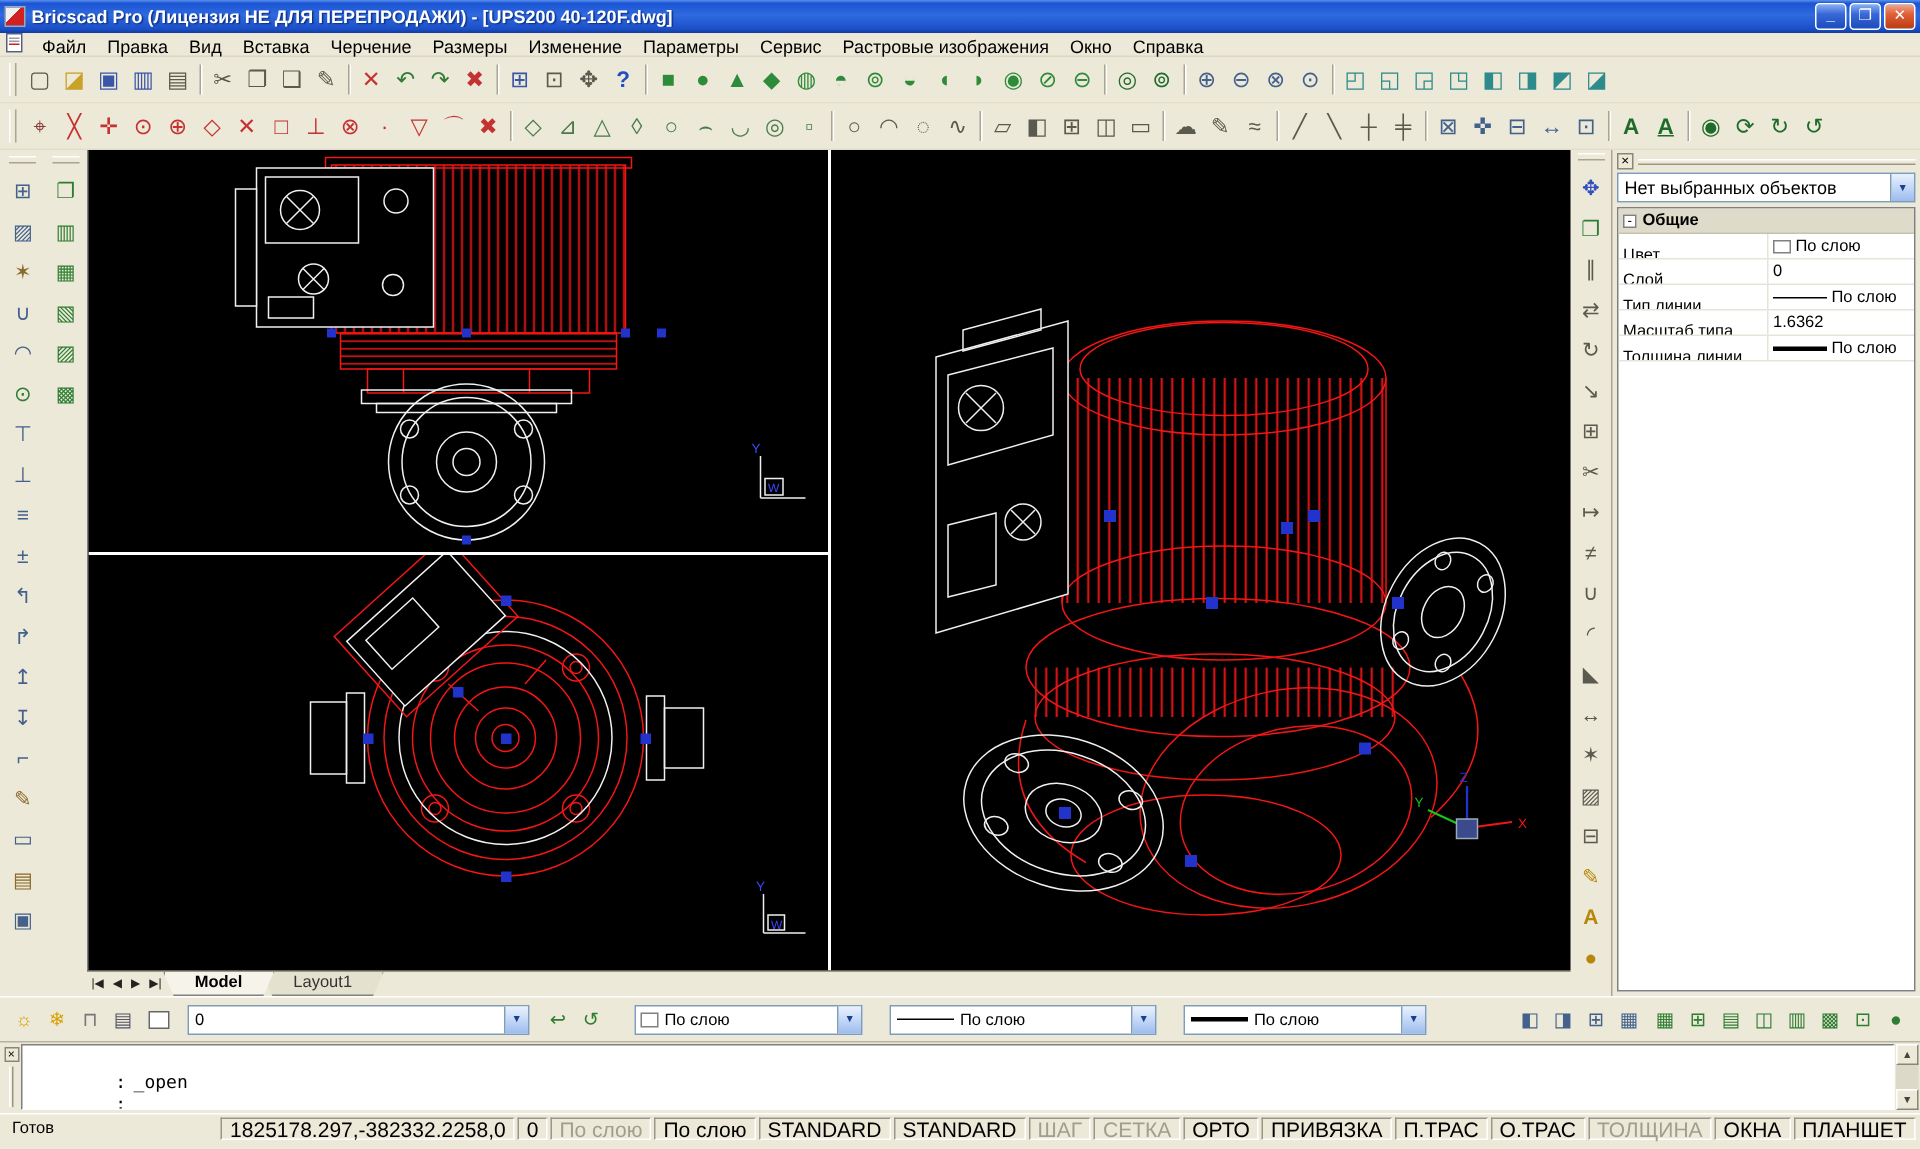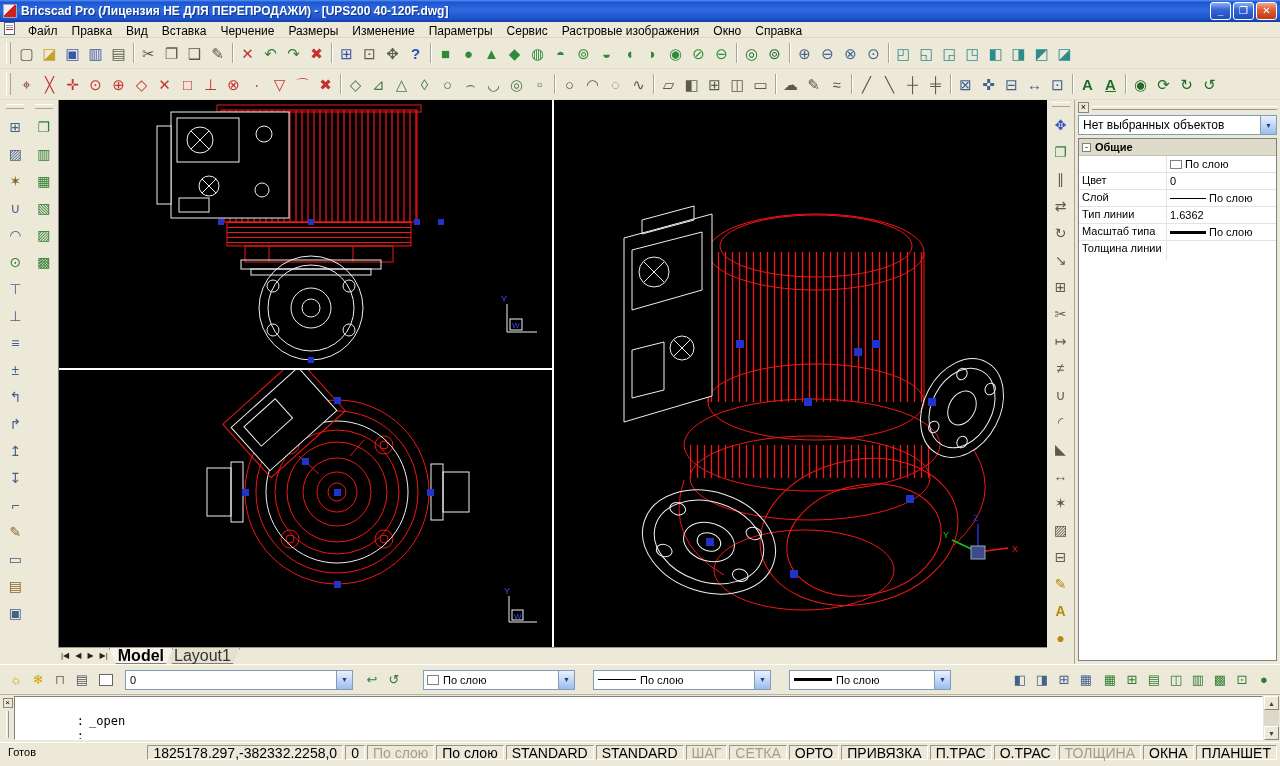--- a/index.html
+++ b/index.html
@@ -47,42 +47,42 @@
   .vp2{left:0;top:270px;}
   .vp3{left:495px;top:0;}
   .vdiv{position:absolute;left:493px;top:0;width:2px;height:547px;background:#fff;}
   .hdiv{position:absolute;left:0;top:268px;width:493px;height:2px;background:#fff;}
 
   
   .tabbar{height:17px;display:flex;align-items:flex-start;background:#ece9d8;border-top:1px solid #9a9786;}
   .tab-arrows{display:flex;align-items:center;height:16px;}
   .tarrow{font-size:8px;padding:0 3px;line-height:16px;color:#222;cursor:default;}
   .tabs{display:flex;margin-left:6px;}
-  .tab{font-size:16px;height:16px;line-height:15px;padding:0 8px;background:#e4e1ce;border:1px solid #808080;border-top:none;
+  .tab{font-size:11px;height:16px;line-height:15px;padding:0 20px;background:#e4e1ce;border:1px solid #808080;border-top:none;
        clip-path:polygon(0 0,100% 0,calc(100% - 7px) 100%,7px 100%);margin-left:-8px;color:#333;cursor:default;}
   .tab.active{font-weight:bold;background:#f6f4ea;color:#000;position:relative;z-index:2;}
 
   
   .right-tools{flex:none;width:27px;display:flex;flex-direction:column;align-items:center;padding-top:2px;}
   .right-tools::before{content:"";width:18px;height:3px;border-top:1px solid #fff;border-bottom:1px solid #a9a592;margin-bottom:4px;}
 
   
   .props{flex:none;width:206px;display:flex;flex-direction:column;background:#ece9d8;border-left:1px solid #a9a592;padding:2px 3px 3px;}
   .props-grip{height:11px;display:flex;align-items:center;gap:3px;margin-bottom:2px;}
   .props-close{width:11px;height:11px;border:1px solid #8a8778;font-size:9px;line-height:9px;text-align:center;background:#ece9d8;cursor:default;}
   .props-handle{flex:1;height:4px;border-top:1px solid #fff;border-bottom:1px solid #9a9786;}
   .props-dd{height:20px;background:#fff;border:1px solid #7f9db9;display:flex;align-items:center;margin-bottom:3px;}
   .props-dd-text{flex:1;padding:0 4px;font-size:12px;white-space:nowrap;overflow:hidden;}
   .dd-arrow{flex:none;width:16px;height:100%;display:flex;align-items:center;justify-content:center;font-size:7px;color:#1a3f8f;
      background:linear-gradient(180deg,#e9f1fd,#c8daf8 45%,#9cbcee);border-left:1px solid #7f9db9;cursor:default;}
   .props-grid{flex:1;background:#fff;border:1px solid #808080;overflow:hidden;font-size:11px;}
   .pgroup{display:flex;align-items:center;height:17px;background:#dedbca;border-bottom:1px solid #c6c2b0;font-weight:bold;padding-left:3px;}
   .pgbox{width:9px;height:9px;border:1px solid #808080;background:#fff;font-size:9px;line-height:7px;text-align:center;margin-right:4px;font-weight:normal;}
   .prow{display:flex;height:17px;border-bottom:1px solid #e6e4da;}
-  .plabel{flex:none;width:88px;padding:18px 3px;border-right:1px solid #e6e4da;white-space:nowrap;overflow:hidden;}
+  .plabel{flex:none;width:100px;padding:8px 3px;border-right:1px solid #e6e4da;white-space:nowrap;overflow:hidden;}
   .pval{flex:1;display:flex;align-items:center;gap:3px;padding:1px 3px;white-space:nowrap;overflow:hidden;}
   .swatch{display:none;width:12px;height:9px;background:#fff;border:1px solid #808080;flex:none;}
   .prow.swatch-row .swatch{display:inline-block;}
   .linesample{display:none;width:36px;height:0;border-top:1px solid #000;flex:none;}
   .prow.line .linesample{display:inline-block;}
   .prow.thick .linesample{border-top-width:3px;}
   .ptext{overflow:hidden;white-space:nowrap;}
 
   
   .layerbar{flex:none;height:30px;display:flex;align-items:center;gap:2px;padding:0 5px;background:#ece9d8;border-top:1px solid #fff;}

